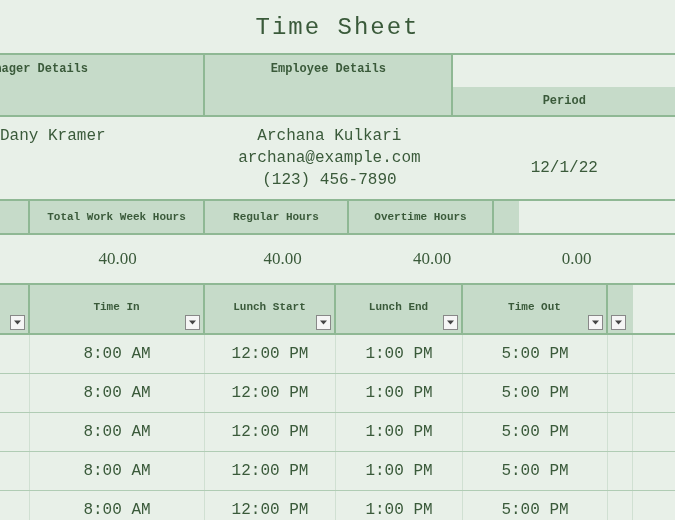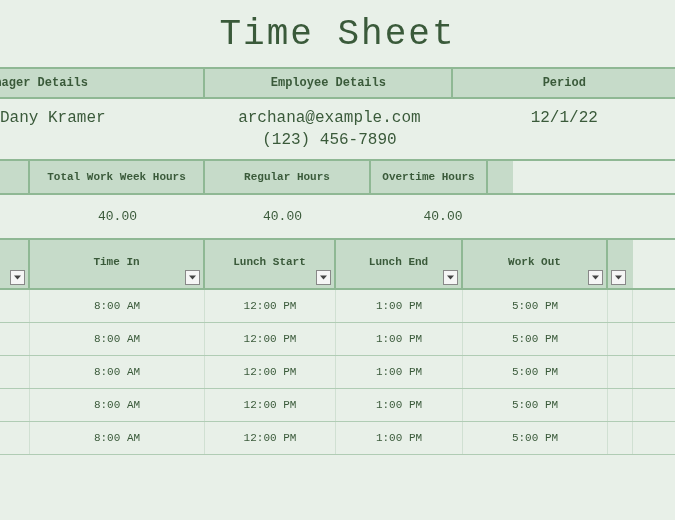--- a/index.html
+++ b/index.html
@@ -6,21 +6,21 @@
   body {
     background: #e8f0e8;
     font-family: "Courier New", Courier, monospace;
     width: 675px;
     height: 520px;
     overflow: hidden;
     color: #3a5a3a;
   }
   .title {
     text-align: center;
-    font-size: 36px;
+    font-size: 24px;
     padding: 14px 0 12px 0;
     letter-spacing: 2px;
     font-weight: normal;
   }
   .header-row {
     display: flex;
     border-top: 2px solid #8fb894;
     border-bottom: 2px solid #8fb894;
   }
   .header-cell {
@@ -36,50 +36,51 @@
     display: flex;
     padding-top: 8px;
   }
   .details-cell {
     text-align: center;
     font-size: 16px;
     line-height: 22px;
   }
   .col-mgr { width: 215px; }
   .col-emp { width: 260px; }
-  .col-per { width: 232px; }
+  .col-per { width: 232px; margin-top: 32px; }
   
   .summary-header {
     display: flex;
     border-top: 2px solid #8fb894;
     border-bottom: 2px solid #8fb894;
     margin-top: 8px;
   }
   .summary-head-cell {
     background: #c6dbc9;
     font-size: 11px;
     font-weight: bold;
     text-align: center;
     padding: 10px 4px;
     border-right: 2px solid #8fb894;
   }
   .summary-row {
     display: flex;
     border-bottom: 2px solid #8fb894;
   }
   .summary-cell {
-    font-size: 13px;
+    font-size: 17px;
     text-align: center;
     padding: 14px 4px;
+    font-family: Liberation Serif, serif;
   }
   .sc0 { width: 30px; }
   .sc1 { width: 175px; }
   .sc2 { width: 155px; }
-  .sc3 { width: 166px; }
-  .sc4 { width: 117px; }
+  .sc3 { width: 144px; }
+  .sc4 { width: 145px; }
   .sc5 { width: 25px; }
   
   .time-header {
     display: flex;
     border-bottom: 2px solid #8fb894;
   }
   .time-head-cell {
     background: #c6dbc9;
     font-size: 11px;
     font-weight: bold;
@@ -111,21 +112,21 @@
     justify-content: center;
     color: #444;
   }
   .filter-btn svg { width: 7px; height: 5px; }
   
   .time-row {
     display: flex;
     border-bottom: 1px solid #b0ccb4;
   }
   .time-cell {
-    font-size: 11px;
+    font-size: 16px;
     text-align: center;
     padding: 10px 4px;
     border-right: 1px solid #d0e0d2;
   }
 </style>
 </head>
 <body>
 
 <h1 class="title">Time Sheet</h1>
 
@@ -135,39 +136,41 @@
   </div>
   <div class="header-cell col-emp">Employee Details</div>
   <div class="header-cell col-per">Period</div>
 </div>
 
 <div class="details-row">
   <div class="details-cell col-mgr" style="text-align:left;">
     <span style="position:relative;">Dany Kramer</span>
   </div>
   <div class="details-cell col-emp">
+    <div>Archana Kulkari</div>
     <div>archana@example.com</div>
     <div>(123) 456-7890</div>
   </div>
   <div class="details-cell col-per">12/1/22</div>
 </div>
 
 <div class="summary-header">
   <div class="summary-head-cell sc0"></div>
   <div class="summary-head-cell sc1">Total Work Week Hours</div>
   <div class="summary-head-cell sc3">Regular Hours</div>
   <div class="summary-head-cell sc4">Overtime Hours</div>
   <div class="summary-head-cell sc5" style="border-right:none;"></div>
 </div>
 
 <div class="summary-row">
   <div class="summary-cell sc0"></div>
   <div class="summary-cell sc1">40.00</div>
   <div class="summary-cell sc2">40.00</div>
   <div class="summary-cell sc3">40.00</div>
+  <div class="summary-cell sc4">0.00</div>
   <div class="summary-cell sc5"></div>
 </div>
 
 <div class="time-header">
   <div class="time-head-cell tc0">
     <div class="filter-btn">
         <svg viewBox="0 0 10 6">
           <path d="M0 0 L5 6 L10 0 Z" fill="#444"></path>
         </svg>
       </div>
@@ -190,21 +193,21 @@
   </div>
   <div class="time-head-cell tc3">
     <span>Lunch End</span>
     <div class="filter-btn">
         <svg viewBox="0 0 10 6">
           <path d="M0 0 L5 6 L10 0 Z" fill="#444"></path>
         </svg>
       </div>
   </div>
   <div class="time-head-cell tc4">
-    <span>Work Out</span>
+    <span>Time Out</span>
     <div class="filter-btn">
         <svg viewBox="0 0 10 6">
           <path d="M0 0 L5 6 L10 0 Z" fill="#444"></path>
         </svg>
       </div>
   </div>
   <div class="time-head-cell tc5" style="border-right:none;">
     <div class="filter-btn" style="right:auto;left:3px;">
         <svg viewBox="0 0 10 6">
           <path d="M0 0 L5 6 L10 0 Z" fill="#444"></path>

